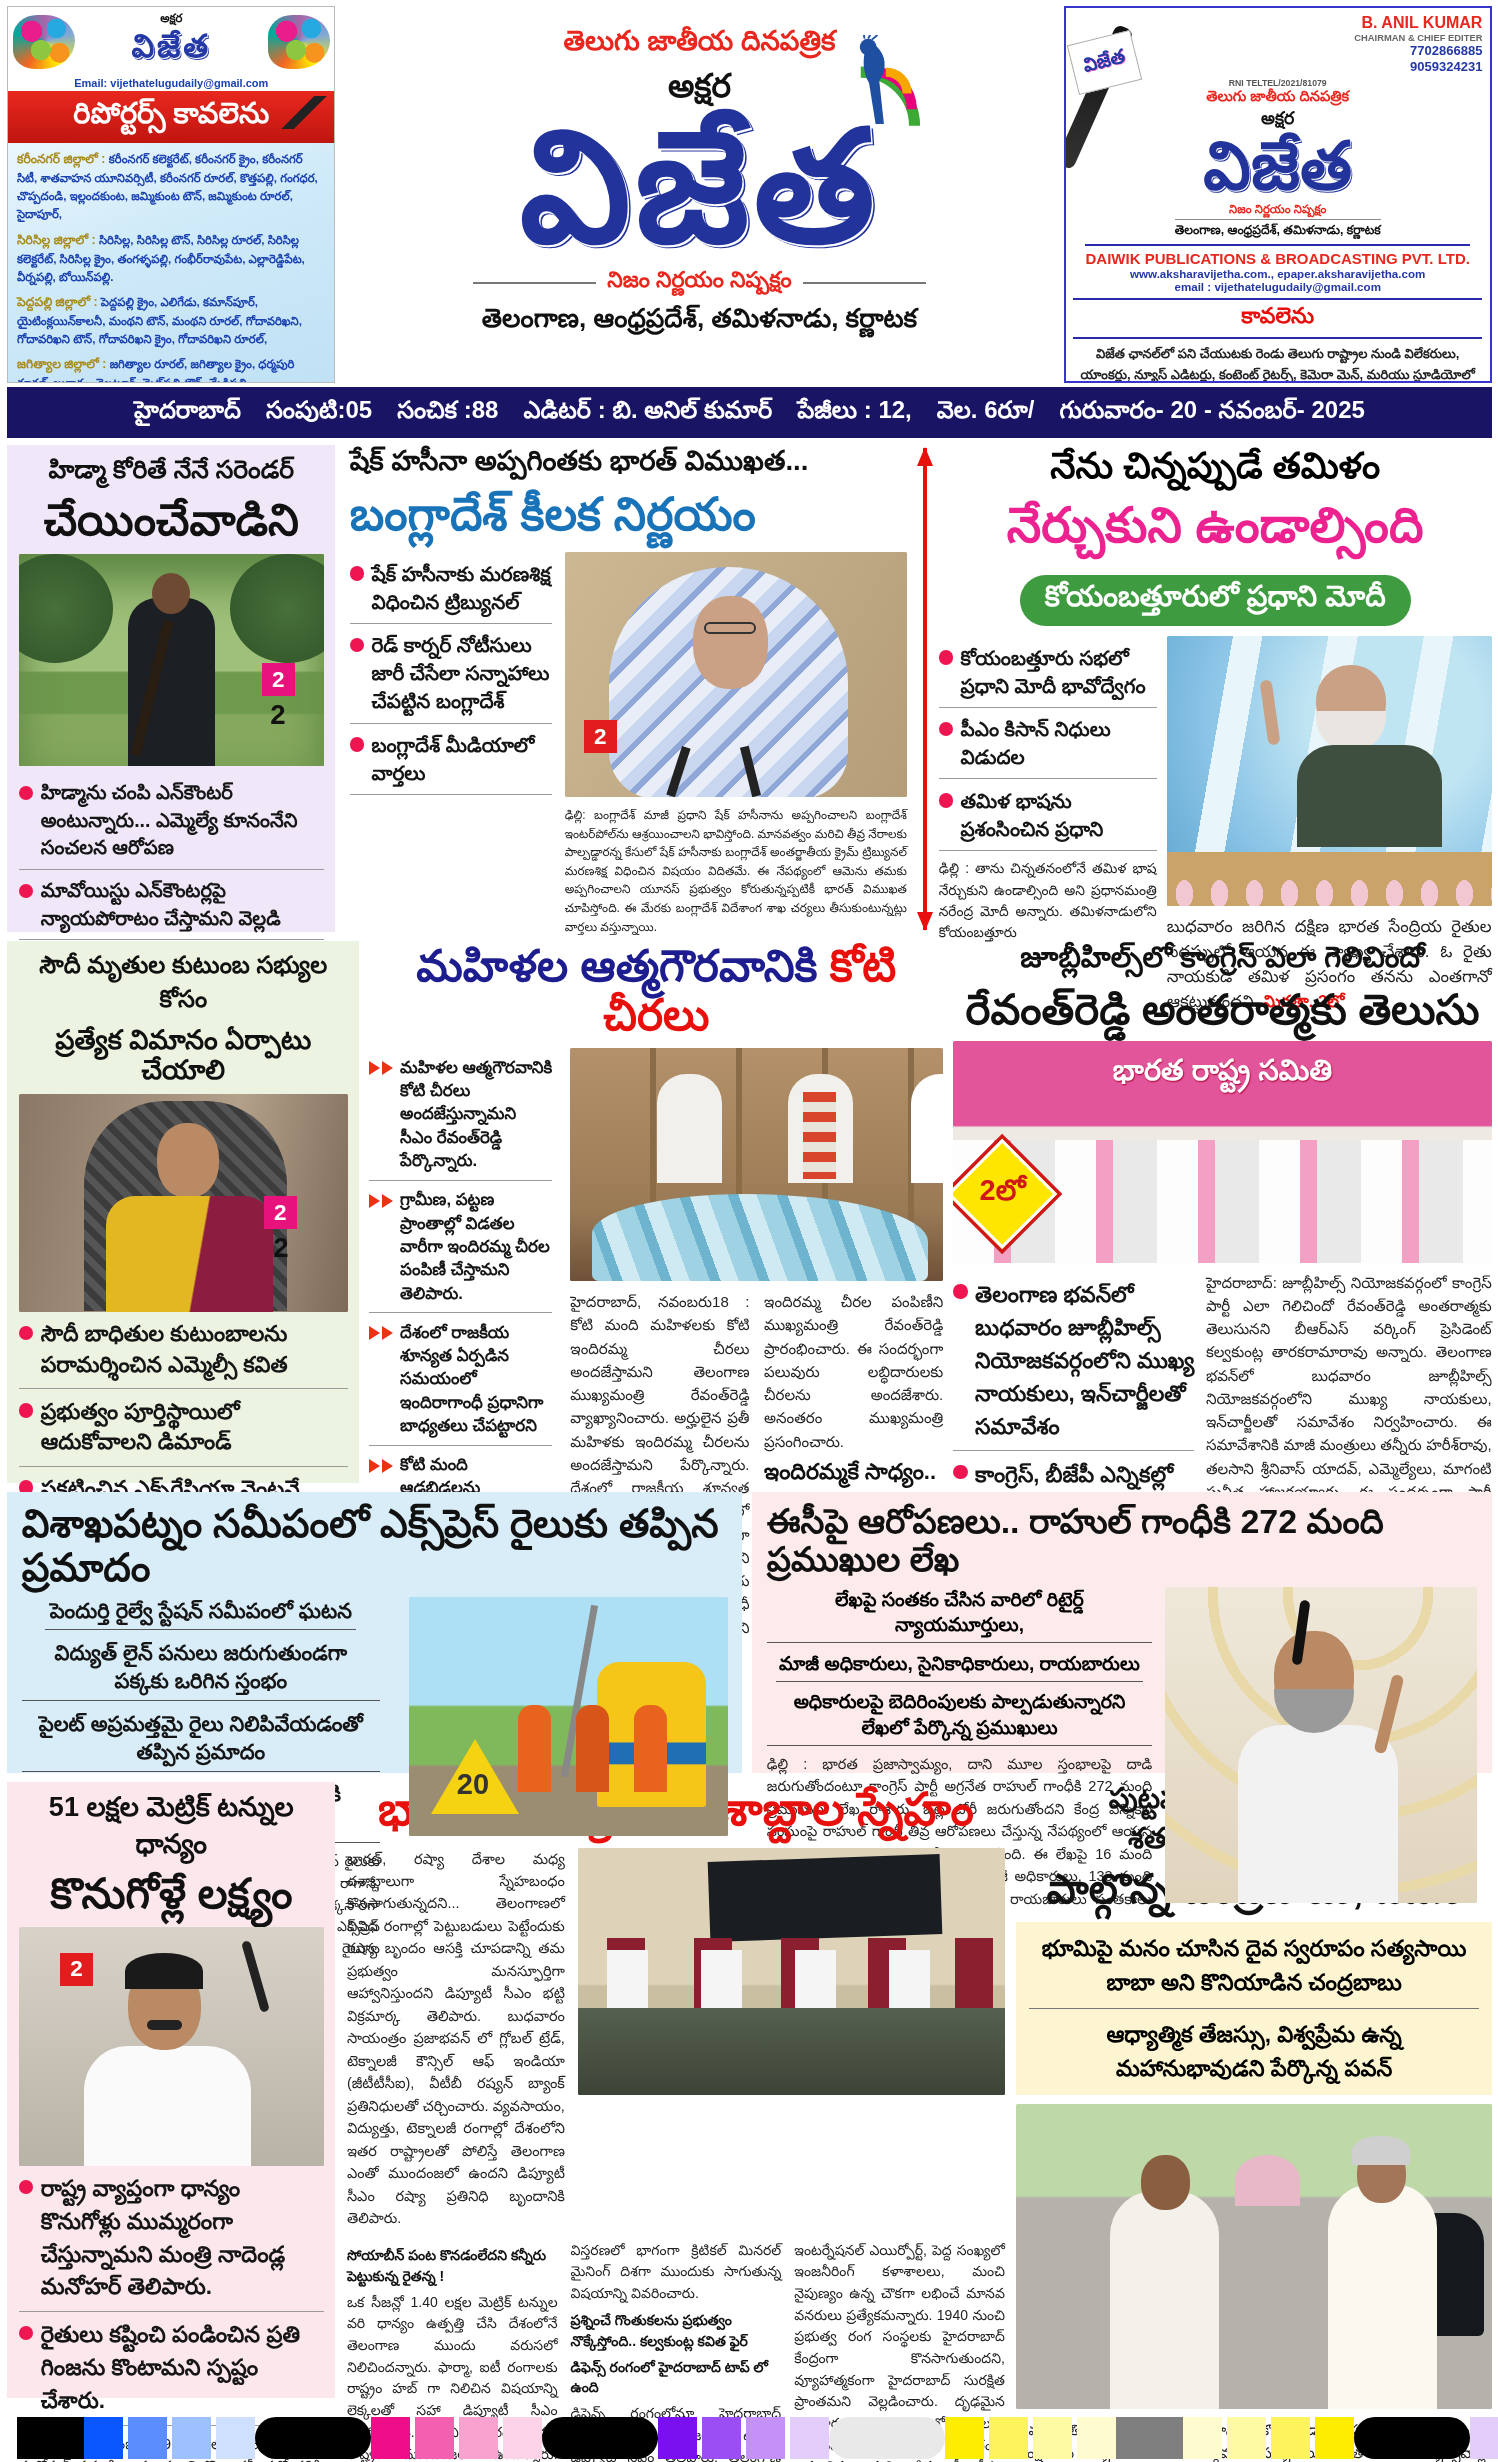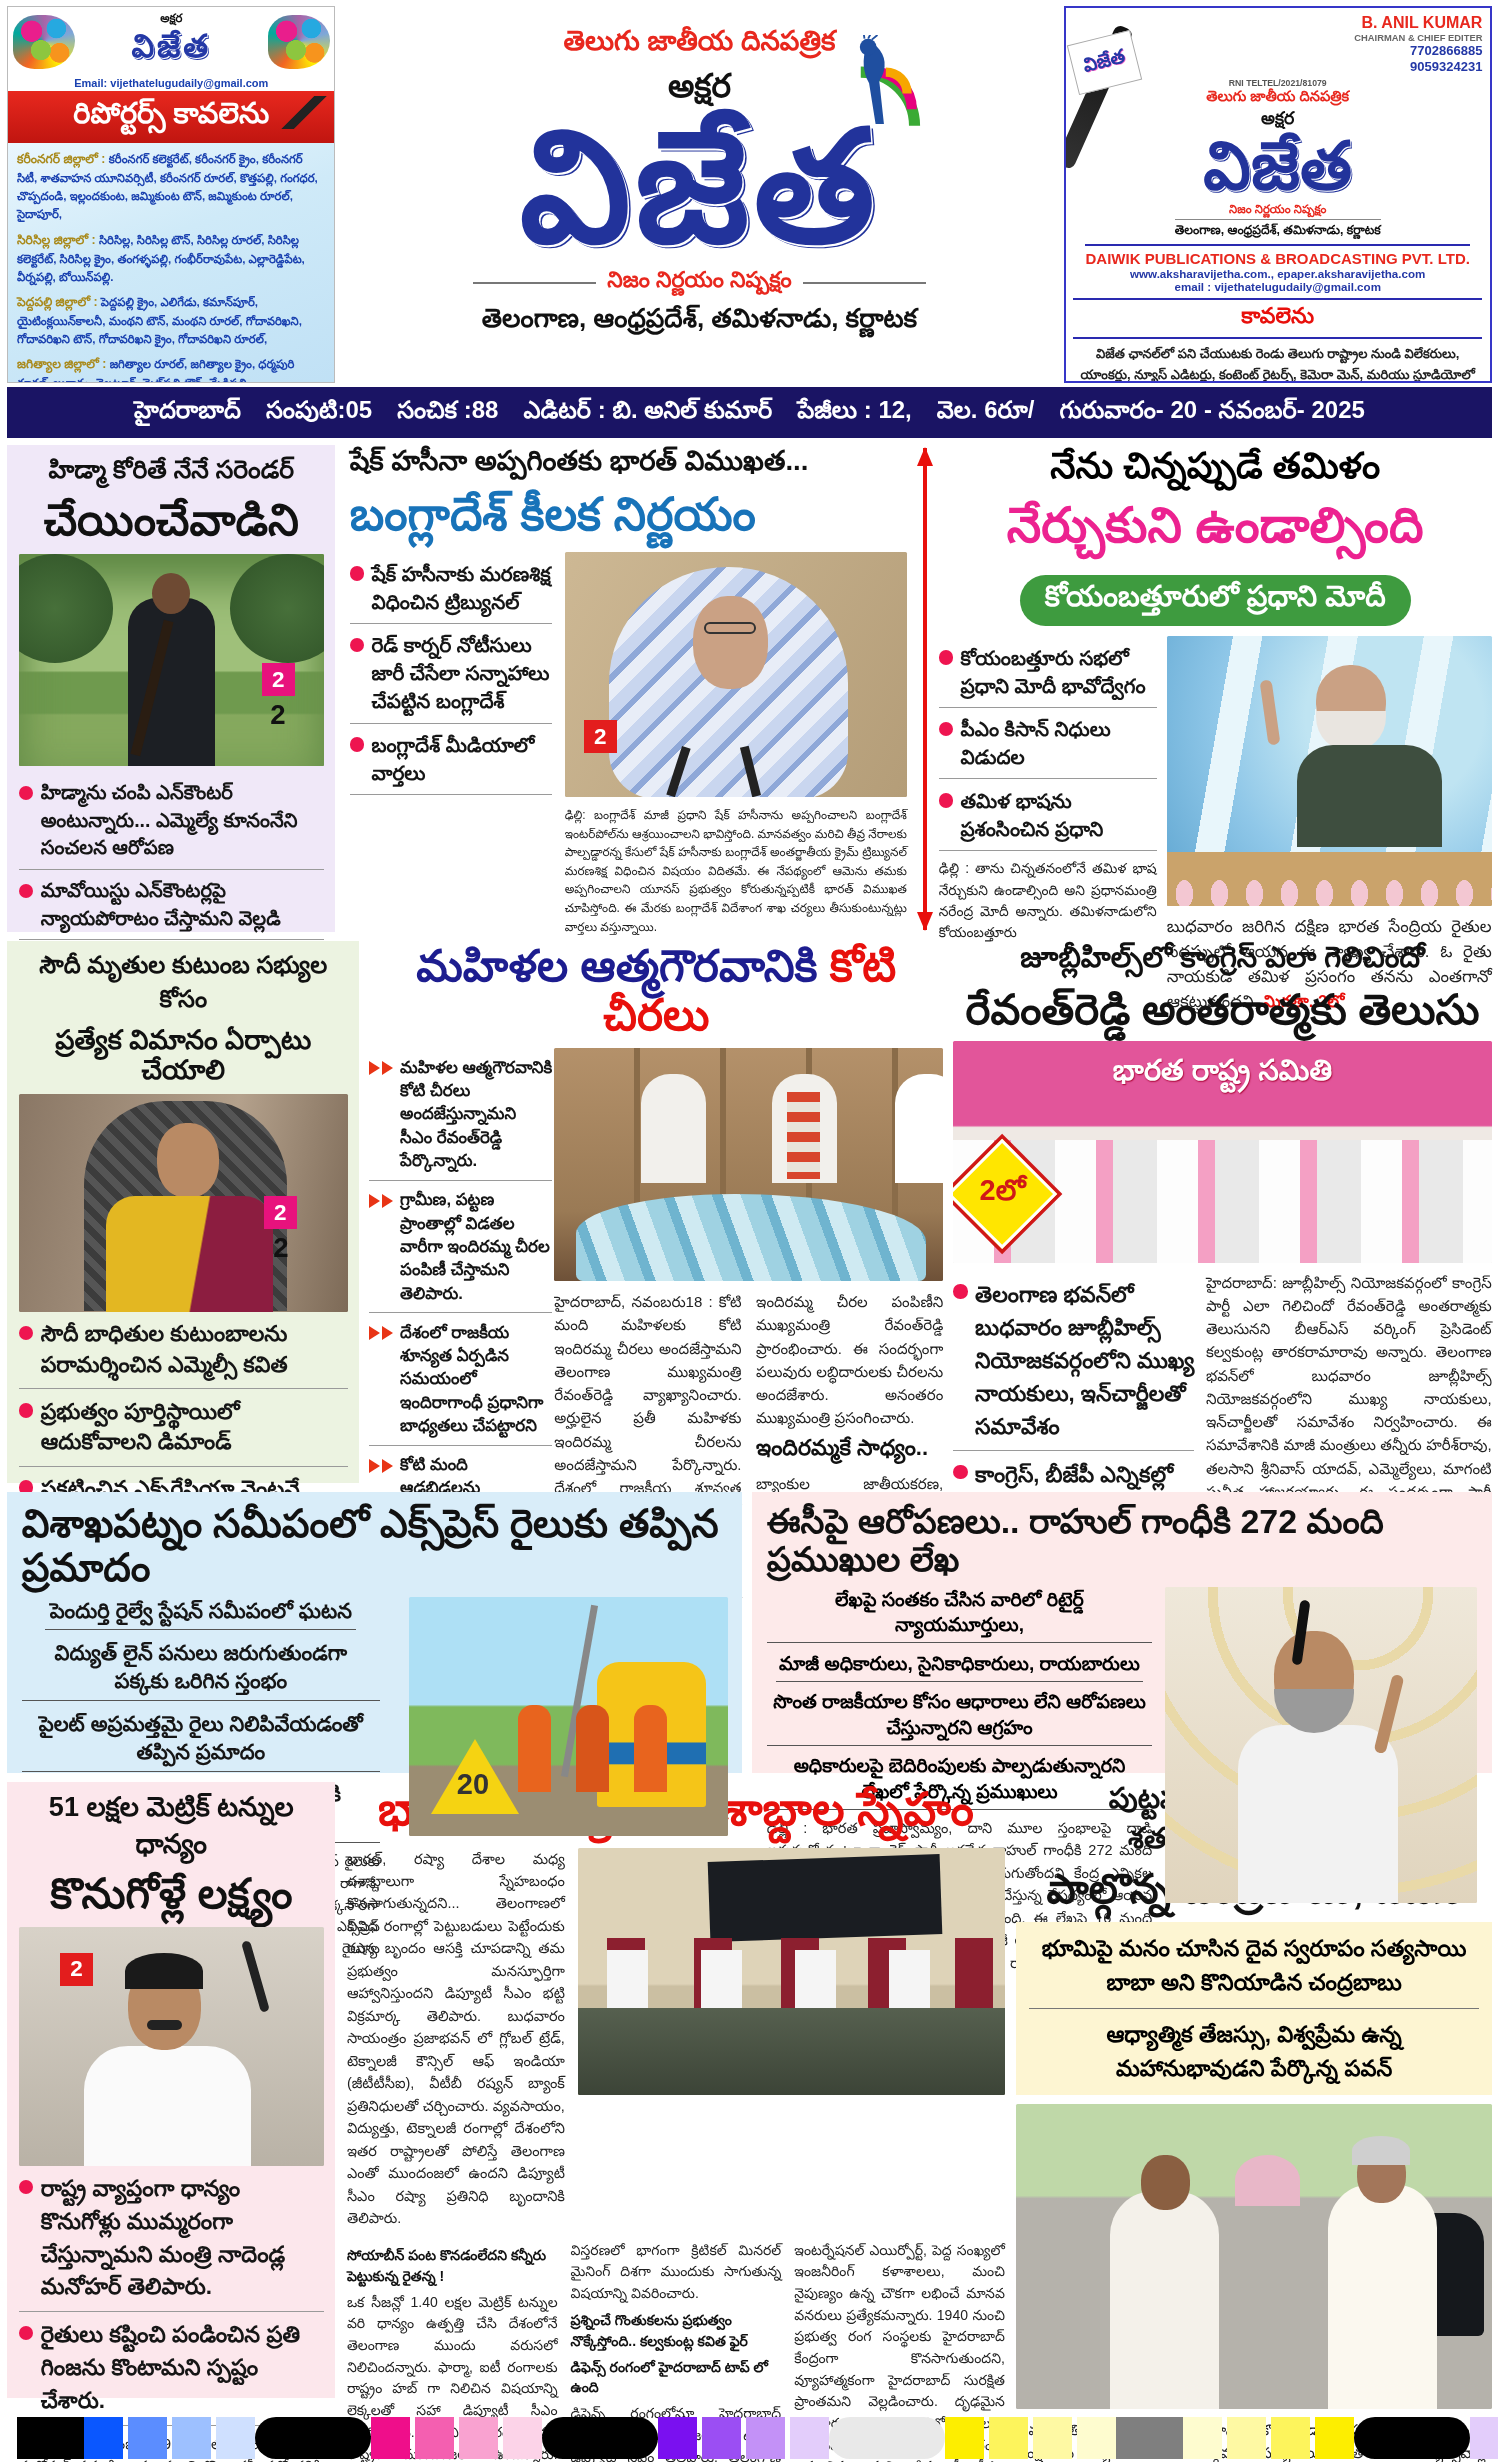--- a/index.html
+++ b/index.html
@@ -132,21 +132,21 @@
   .photo-kavitha .chair{position:absolute;left:65px;top:7.3px;width:203px;height:210px;border-radius:40% 40% 0 0;background:repeating-linear-gradient(45deg,#3c3c3c 0 7.3px,#555 7.3px 14.5px)}
   .photo-kavitha .face{position:absolute;left:138px;top:29px;width:62px;height:75px;border-radius:46%;background:#b98a64}
   .photo-kavitha .saree{position:absolute;left:87px;top:102px;width:167px;height:116px;background:linear-gradient(100deg,#e3b722 0 55%,#8c1d40 56%);border-radius:29px 29px 0 0}
   .col-saudi .b-text{font-size:22px}
   .saudi-body{font-size:13.8px;margin-top:7.3px}
   
   .col-sarees{width:574px}
   .col-sarees .headline{font-size:44px;text-align:center;margin-bottom:8.7px}
   .hl-blue{color:#1d1d8f}
   .hl-red{color:#e8100c}
-  .sarees-main{display:flex;gap:2px}
+  .sarees-main{display:flex;gap:18px}
   .sarees-bullets{width:183px}
   .sarees-bullets .b-text{font-size:16.7px}
   .sarees-right{flex:1}
   .photo-sarees{width:100%;height:233px;background:linear-gradient(#b4916a,#9a7a55 70%,#6e5138)}
   .photo-sarees .panel{position:absolute;inset:0;background:repeating-linear-gradient(90deg,transparent 0 80px,#8a6c49 80px 86px)}
   .photo-sarees .p1,.photo-sarees .p2,.photo-sarees .p3{position:absolute;top:26px;width:65px;height:109px;border-radius:29px 29px 0 0;background:#f2f0ec}
   .photo-sarees .p1{left:87px}.photo-sarees .p2{left:218px}.photo-sarees .p3{left:341px;background:#fff}
   .photo-sarees .scarfc{position:absolute;left:233px;top:44px;width:33px;height:87px;background:repeating-linear-gradient(#d8452c 0 10px,#e8e4da 10px 20px)}
   .photo-sarees .pile{position:absolute;left:22px;bottom:0;width:90%;height:87px;border-radius:50% 60% 7.3px 7.3px;background:repeating-linear-gradient(70deg,#9fd2e2 0 19px,#6fb4cf 19px 29px,#cfeaf2 29px 46px)}
   .sarees-bodyrow{display:flex;gap:14.5px;margin-top:8.7px}
@@ -598,21 +598,20 @@
         </div>
       </div>
     </div>
 
     <div class="box-rahul">
       <div class="headline">ఈసీపై ఆరోపణలు.. రాహుల్ గాంధీకి 272 మంది ప్రముఖుల లేఖ</div>
       <div class="rahul-main">
         <div class="rahul-left">
           <div class="rpoint">లేఖపై సంతకం చేసిన వారిలో రిటైర్డ్ న్యాయమూర్తులు,</div>
           <div class="rpoint">మాజీ అధికారులు, సైనికాధికారులు, రాయబారులు</div>
-          <div class="rpoint">సొంత రాజకీయాల కోసం ఆధారాలు లేని ఆరోపణలు చేస్తున్నారని ఆగ్రహం</div>
           <div class="rpoint">అధికారులపై బెదిరింపులకు పాల్పడుతున్నారని లేఖలో పేర్కొన్న ప్రముఖులు</div>
           <div class="body-text rahul-body">
             <span>ఢిల్లి : భారత ప్రజాస్వామ్యం, దాని మూల స్తంభాలపై దాడి జరుగుతోందంటూ కాంగ్రెస్ పార్టీ అగ్రనేత రాహుల్ గాంధీకి 272 మంది ప్రముఖులు లేఖ రాశారు. ఓట్ల చోరీ జరుగుతోందని కేంద్ర ఎన్నికల సంఘంపై రాహుల్ గాంధీ తీవ్ర ఆరోపణలు చేస్తున్న నేపథ్యంలో ఆయన విధానాలను విమర్శిస్తూ ఈ లేఖ వెలువడింది. ఈ లేఖపై 16 మంది రిటైర్డ్ న్యాయమూర్తులు, 123 మంది మాజీ అధికారులు, 133 మంది మాజీ సైనికాధికారులు, 14 మంది మాజీ రాయబారులు సంతకాలు చేశారు. ప్రజాస్వామ్యం,</span>
             <span class="more">మిగతా..2లో</span>
           </div>
         </div>
         <div class="photo photo-rahul">
           <div class="arc"></div>
           <div class="shirt"></div>
           <div class="face"></div>

